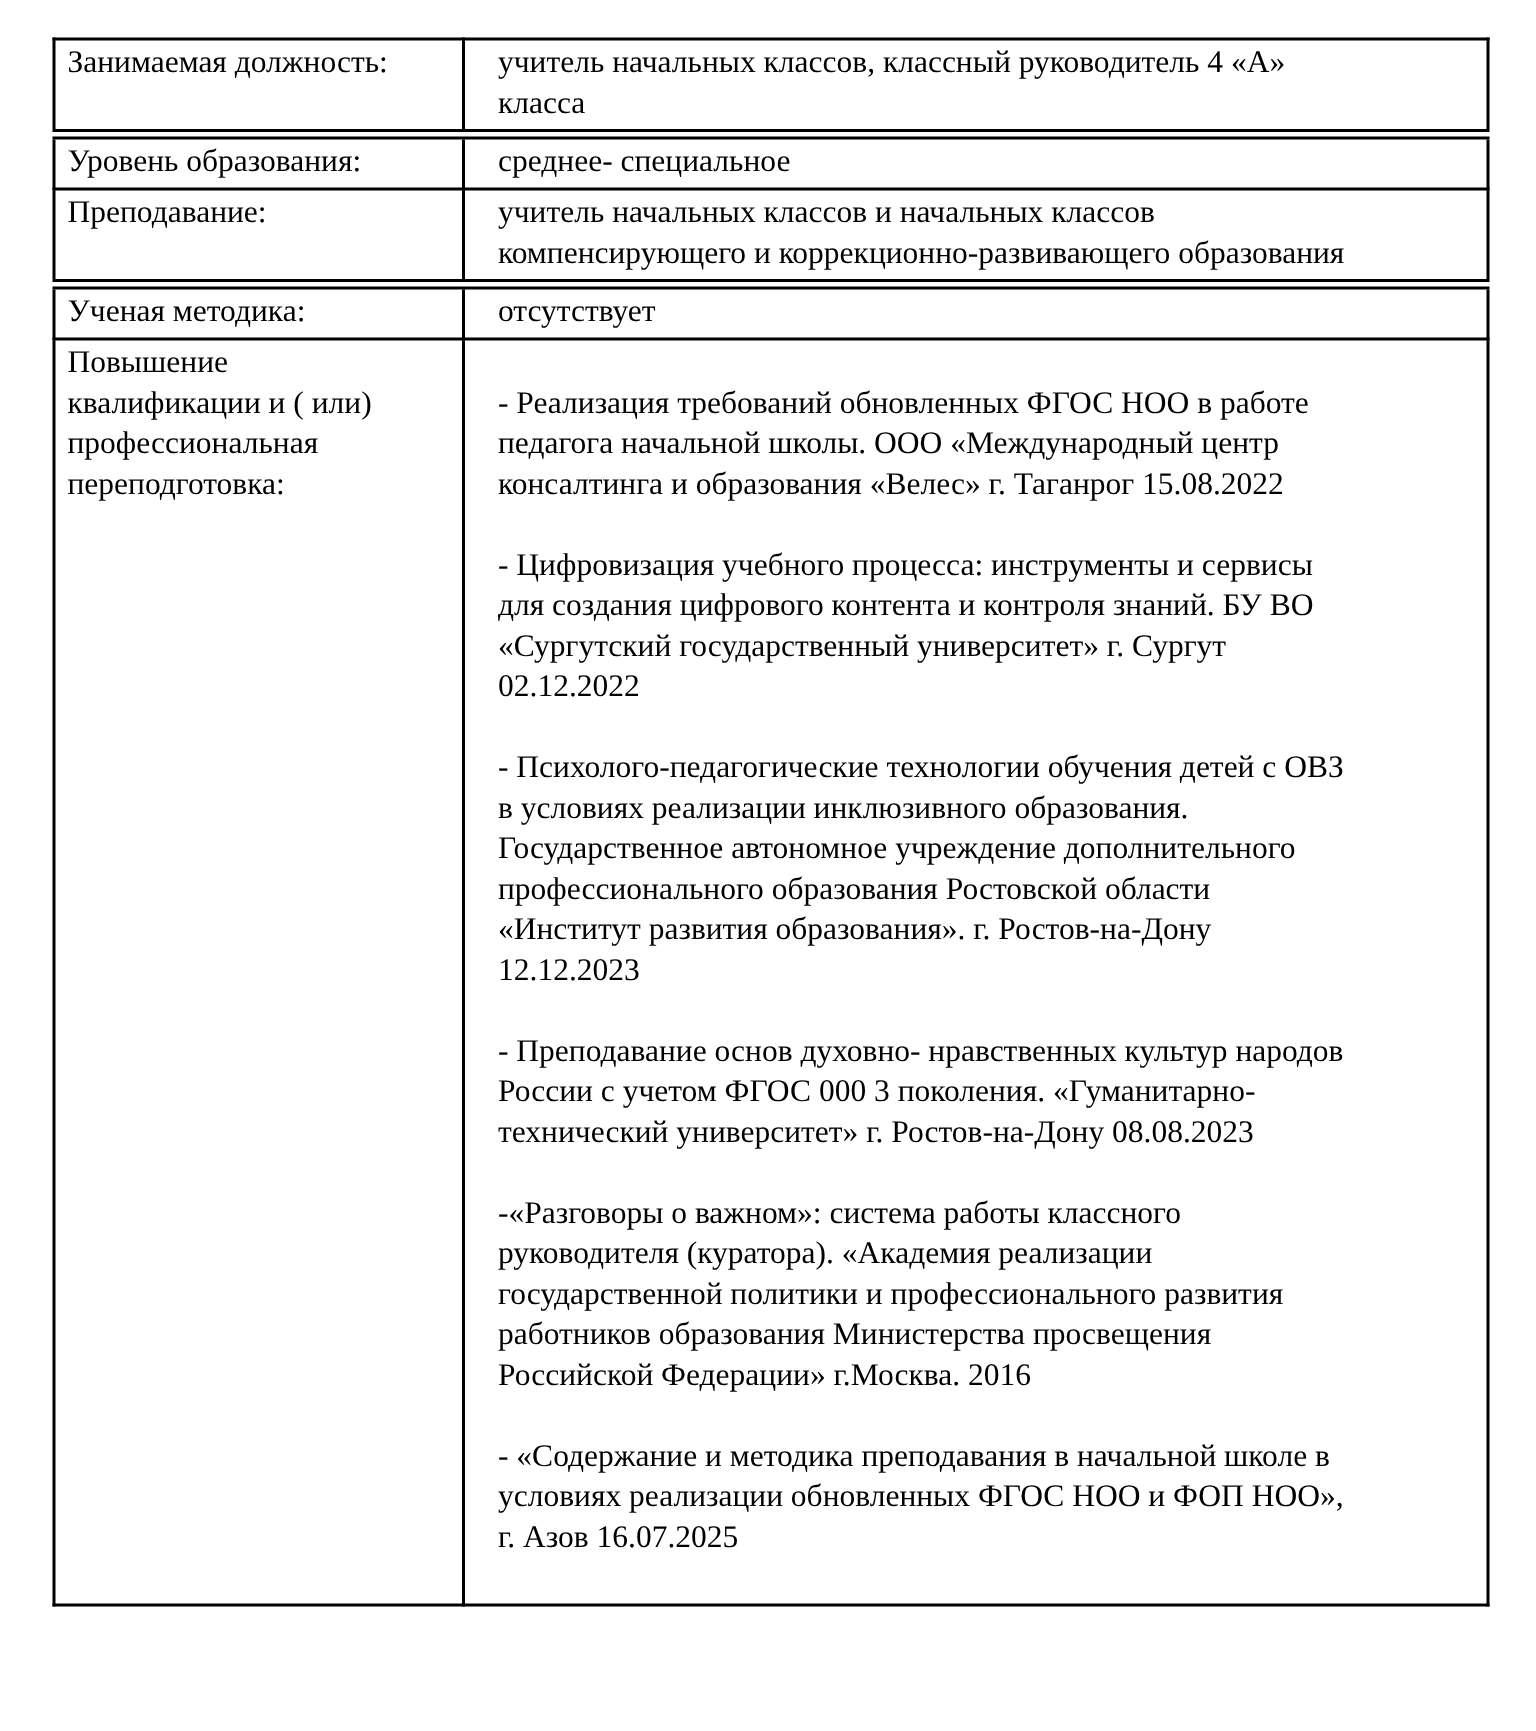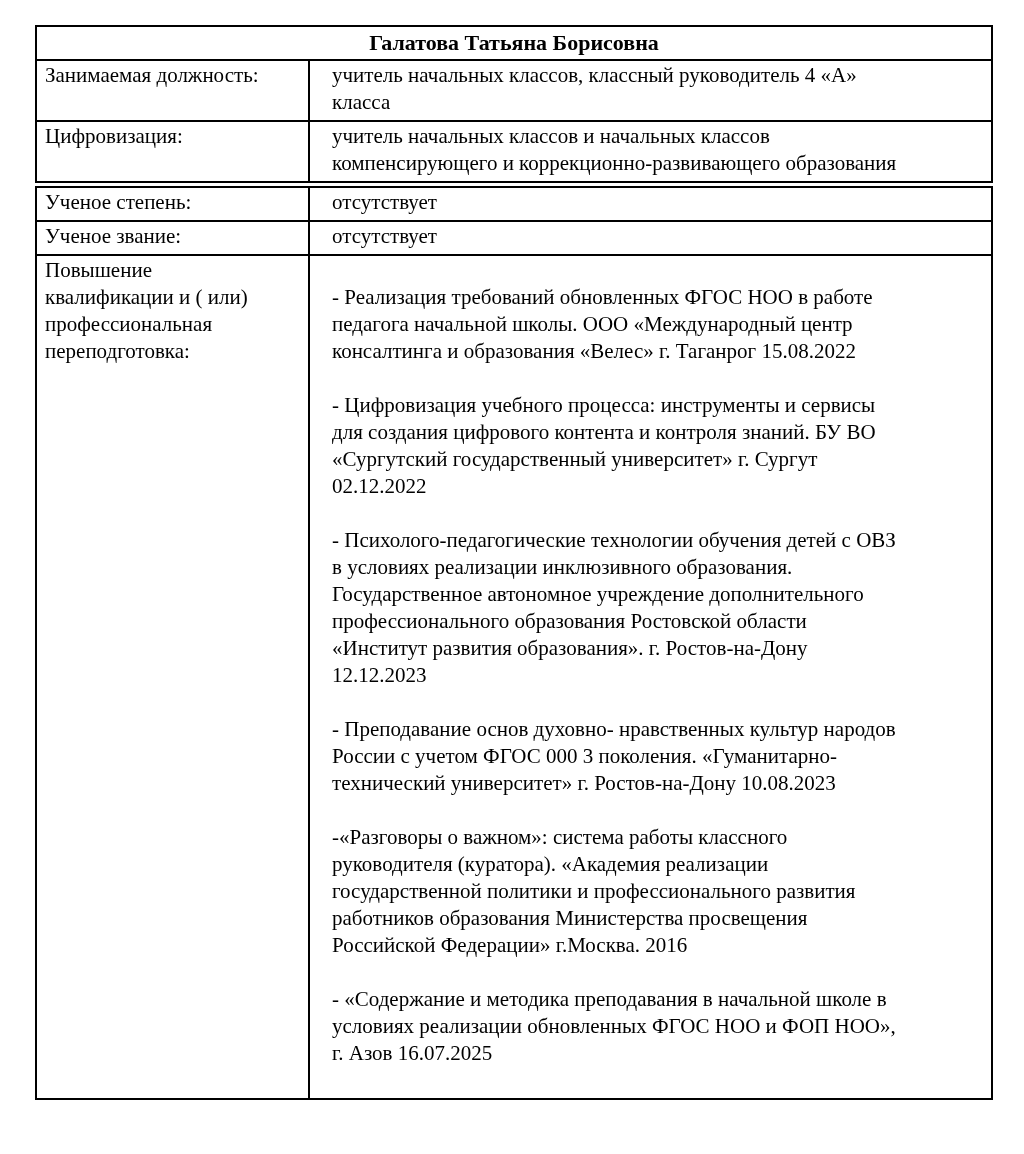--- a/index.html
+++ b/index.html
@@ -55,47 +55,44 @@
 </head>
 <body>
 
 <div class="table-wrap">
   <table class="info-table">
     <colgroup>
       <col style="width:273px">
       <col style="width:683px">
     </colgroup>
     <tbody>
-      <tr>
-        <th class="title-cell" colspan="2">Галатова Татьяна Борисовна</th>
-      </tr>
 
       <tr>
         <td class="lbl">Занимаемая должность:</td>
         <td class="val">учитель начальных классов, классный руководитель 4 «А»
 класса</td>
       </tr>
 
 
+      <tr class="rule-double">
+        <td class="lbl">Уровень образования:</td>
+        <td class="val">среднее- специальное</td>
+      </tr>
 
       <tr>
-        <td class="lbl">Цифровизация:</td>
+        <td class="lbl">Преподавание:</td>
         <td class="val">учитель начальных классов и начальных классов
 компенсирующего и коррекционно-развивающего образования</td>
       </tr>
 
       <tr class="rule-double">
-        <td class="lbl">Ученое степень:</td>
+        <td class="lbl">Ученая методика:</td>
         <td class="val">отсутствует</td>
       </tr>
 
-      <tr>
-        <td class="lbl">Ученое звание:</td>
-        <td class="val">отсутствует</td>
-      </tr>
 
       <tr>
         <td class="lbl">Повышение
 квалификации и ( или)
 профессиональная
 переподготовка:</td>
         <td class="val">
           <div class="course-item">- Реализация требований обновленных ФГОС НОО в работе
 педагога начальной школы. ООО «Международный центр
 консалтинга и образования «Велес» г. Таганрог 15.08.2022</div>
@@ -104,21 +101,21 @@
 «Сургутский государственный университет» г. Сургут
 02.12.2022</div>
           <div class="course-item">- Психолого-педагогические технологии обучения детей с ОВЗ
 в условиях реализации инклюзивного образования.
 Государственное автономное учреждение дополнительного
 профессионального образования Ростовской области
 «Институт развития образования». г. Ростов-на-Дону
 12.12.2023</div>
           <div class="course-item">- Преподавание основ духовно- нравственных культур народов
 России с учетом ФГОС 000 3 поколения. «Гуманитарно-
-технический университет» г. Ростов-на-Дону 10.08.2023</div>
+технический университет» г. Ростов-на-Дону 08.08.2023</div>
           <div class="course-item">-«Разговоры о важном»: система работы классного
 руководителя (куратора). «Академия реализации
 государственной политики и профессионального развития
 работников образования Министерства просвещения
 Российской Федерации» г.Москва. 2016</div>
           <div class="course-item">- «Содержание и методика преподавания в начальной школе в
 условиях реализации обновленных ФГОС НОО и ФОП НОО»,
 г. Азов 16.07.2025</div>
         </td>
       </tr>

